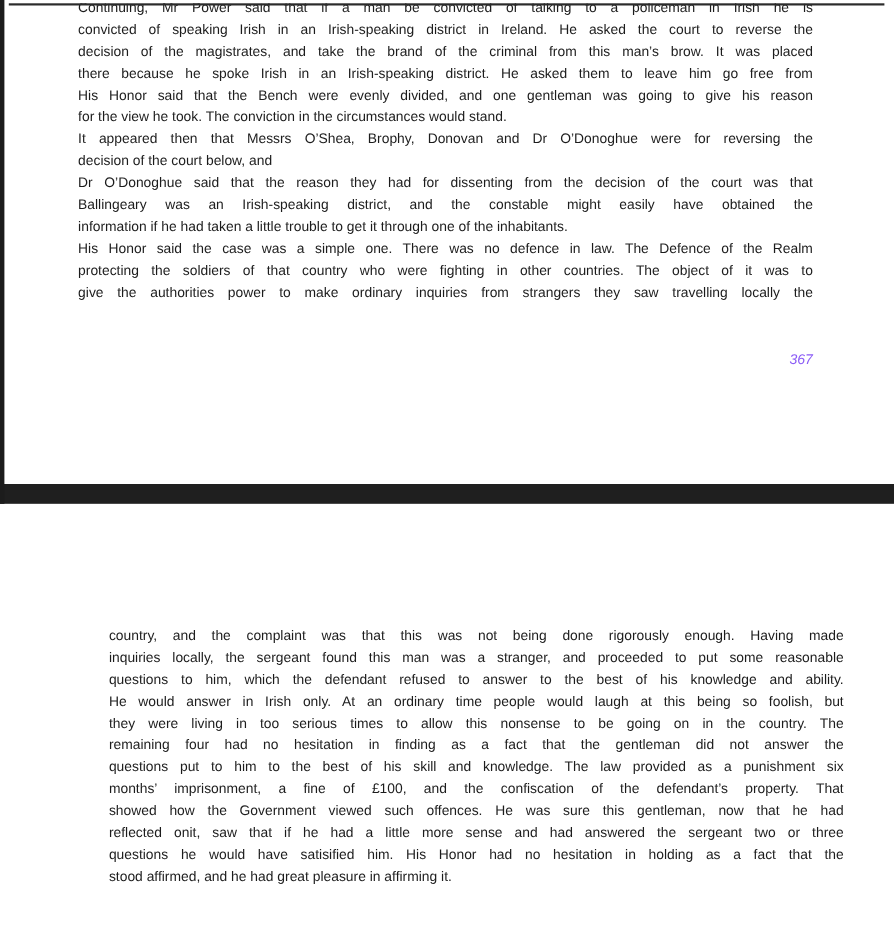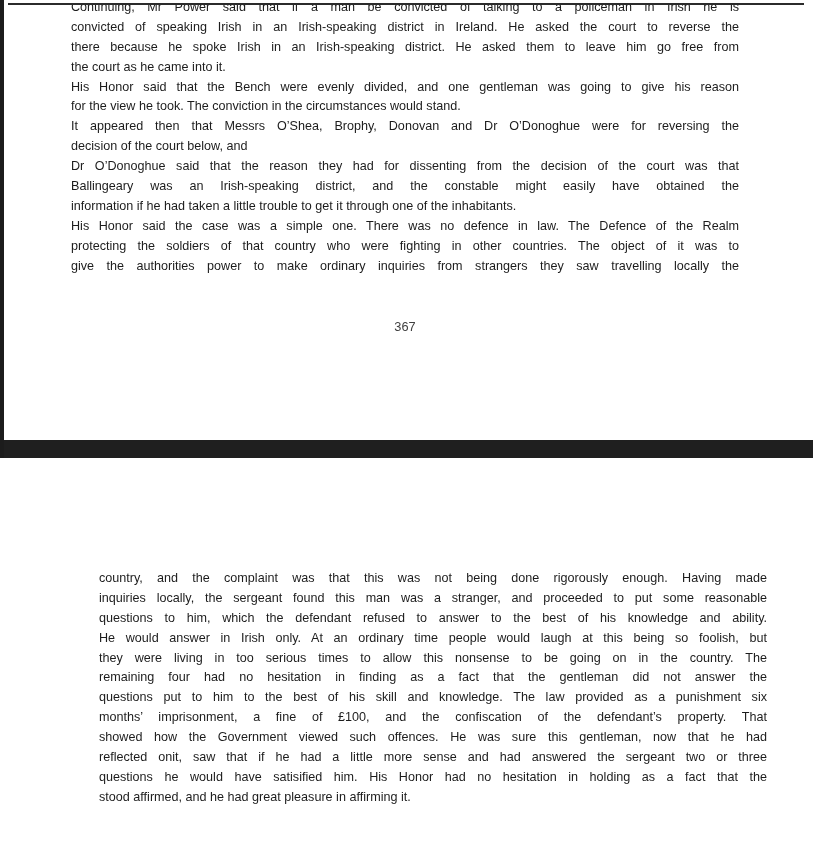--- a/index.html
+++ b/index.html
@@ -55,45 +55,46 @@
     height: 19.9px;
     overflow: hidden;
     white-space: normal;
   }
   .line.end { text-align-last: left; }
 
   .page-number {
     position: absolute;
     left: 71px; width: 668px;
     top: 317px;
-    text-align: center;
-    color: #404040;
+    text-align: right;
+    color: #8b5cf6;
     font-size: 12.8px;
     line-height: 19.9px;
+    font-style: italic;
   }
 
   
   .separator {
     position: absolute; left: 0; top: 440px;
     width: 813px; height: 18px;
     background: linear-gradient(#262626, #1b1b1b);
     z-index: 4;
   }
 </style>
 </head>
 <body>
 
 <div class="viewport">
 
   <div class="page page1">
     <div class="textcol" id="page1-text">
         <div class="line">Continuing, Mr Power said that if a man be convicted of talking to a policeman in Irish he is</div>
         <div class="line">convicted of speaking Irish in an Irish-speaking district in Ireland. He asked the court to reverse the</div>
+        <div class="line">decision of the magistrates, and take the brand of the criminal from this man’s brow. It was placed</div>
         <div class="line">there because he spoke Irish in an Irish-speaking district. He asked them to leave him go free from</div>
-        <div class="line end">the court as he came into it.</div>
         <div class="line">His Honor said that the Bench were evenly divided, and one gentleman was going to give his reason</div>
         <div class="line end">for the view he took. The conviction in the circumstances would stand.</div>
         <div class="line">It appeared then that Messrs O’Shea, Brophy, Donovan and Dr O’Donoghue were for reversing the</div>
         <div class="line end">decision of the court below, and</div>
         <div class="line">Dr O’Donoghue said that the reason they had for dissenting from the decision of the court was that</div>
         <div class="line">Ballingeary was an Irish-speaking district, and the constable might easily have obtained the</div>
         <div class="line end">information if he had taken a little trouble to get it through one of the inhabitants.</div>
         <div class="line">His Honor said the case was a simple one. There was no defence in law. The Defence of the Realm</div>
         <div class="line">protecting the soldiers of that country who were fighting in other countries. The object of it was to</div>
         <div class="line">give the authorities power to make ordinary inquiries from strangers they saw travelling locally the</div>

